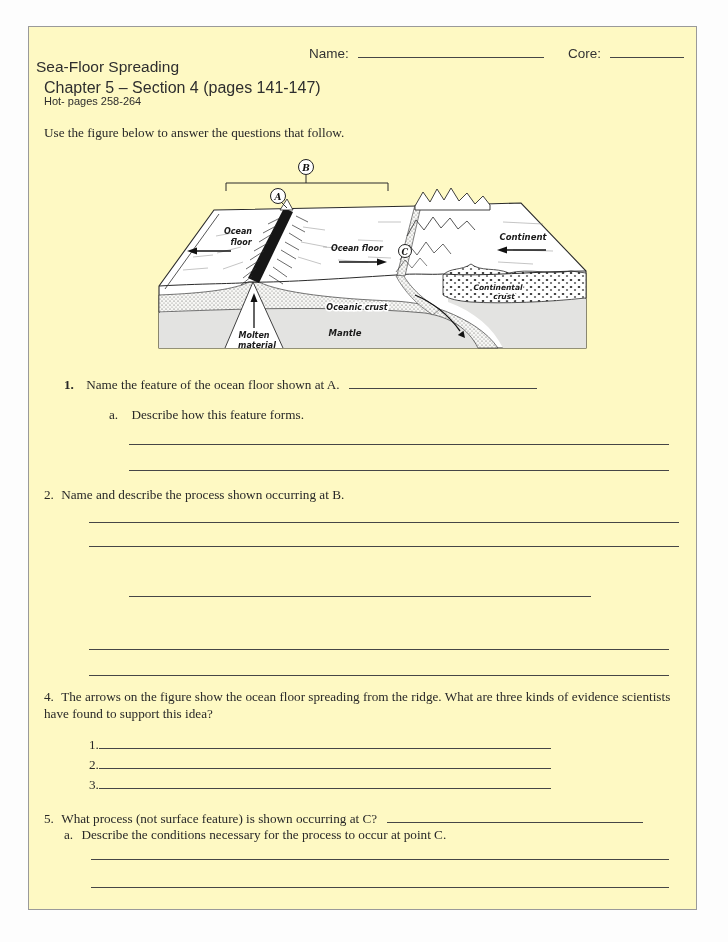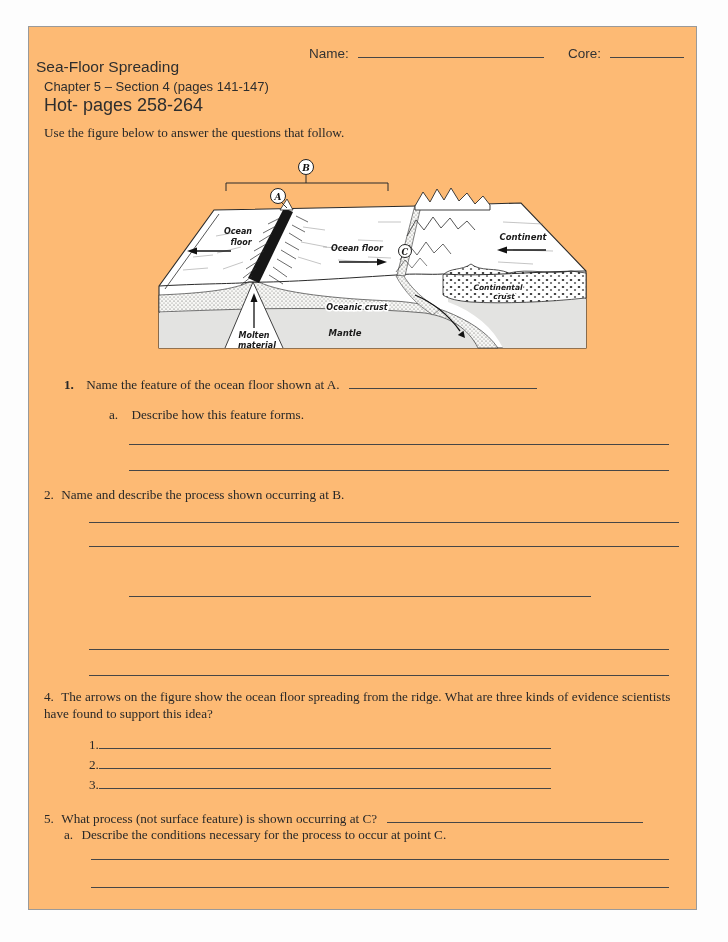--- a/index.html
+++ b/index.html
@@ -2,21 +2,21 @@
 <html><head>
 <meta charset="utf-8">
 <style>
   html,body{margin:0;padding:0;}
   body{
     width:728px;height:942px;position:relative;background:#fdfdfd;
     font-family:"Liberation Serif",serif;color:#282828;
   }
   .page{
     position:absolute;left:28px;top:26px;width:669px;height:884px;
-    background:#fdba74;border:1.5px solid #9a9a9a;box-sizing:border-box;
+    background:#fef9c3;border:1.5px solid #9a9a9a;box-sizing:border-box;
   }
   .abs{position:absolute;}
   .sans{font-family:"Liberation Sans",sans-serif;}
   .qtext{font-size:13.2px;line-height:17px;}
   .num-b{font-weight:bold;}
   .blank{display:inline-block;border-bottom:1.3px solid #464646;height:14px;vertical-align:baseline;}
   .line{position:absolute;height:0;border-bottom:1.4px solid #464646;}
   .fig-label{font-family:"DejaVu Sans",sans-serif;font-style:italic;font-weight:bold;fill:#1a1a1a;}
   .callout-txt{font-family:"DejaVu Serif",serif;font-style:italic;font-weight:bold;fill:#141414;}
   svg{display:block;}
@@ -29,22 +29,22 @@
   <div class="abs sans" style="left:280px;top:16px;font-size:13.5px;color:#333;">
     <span>Name:</span>
     <span class="blank" style="width:186px;margin-left:5px;"></span>
   </div>
   <div class="abs sans" style="left:539px;top:16px;font-size:13.5px;color:#333;text-align:right;">
     <span>Core:</span>
     <span class="blank" style="width:74px;margin-left:5px;"></span>
   </div>
 
   <div class="abs sans" style="left:7px;top:31px;font-size:15.5px;color:#2e2e2e;">Sea-Floor Spreading</div>
-  <div class="abs sans" style="left:15px;top:52px;font-size:13px;color:#2e2e2e;">Chapter 5 – Section 4 (pages 141-147)</div>
-  <div class="abs sans" style="left:15px;top:68px;font-size:18px;color:#2e2e2e;">Hot- pages 258-264</div>
+  <div class="abs sans" style="left:15px;top:52px;font-size:16px;color:#2e2e2e;">Chapter 5 – Section 4 (pages 141-147)</div>
+  <div class="abs sans" style="left:15px;top:68px;font-size:11px;color:#2e2e2e;">Hot- pages 258-264</div>
   <div class="abs qtext" style="left:15px;top:97px;text-align:right;">Use the figure below to answer the questions that follow.</div>
 
   <svg class="abs" style="left:124px;top:125px;" width="445" height="212" viewBox="0 0 445 212">
     <defs>
       <pattern id="stip" width="4" height="4" patternUnits="userSpaceOnUse">
         <rect width="4" height="4" fill="#f7f7f5"></rect>
         <circle cx="1" cy="1" r="0.55" fill="#52524f"></circle>
         <circle cx="3" cy="3" r="0.5" fill="#6b6b68"></circle>
       </pattern>
       <pattern id="cdot" width="8" height="7" patternUnits="userSpaceOnUse">

